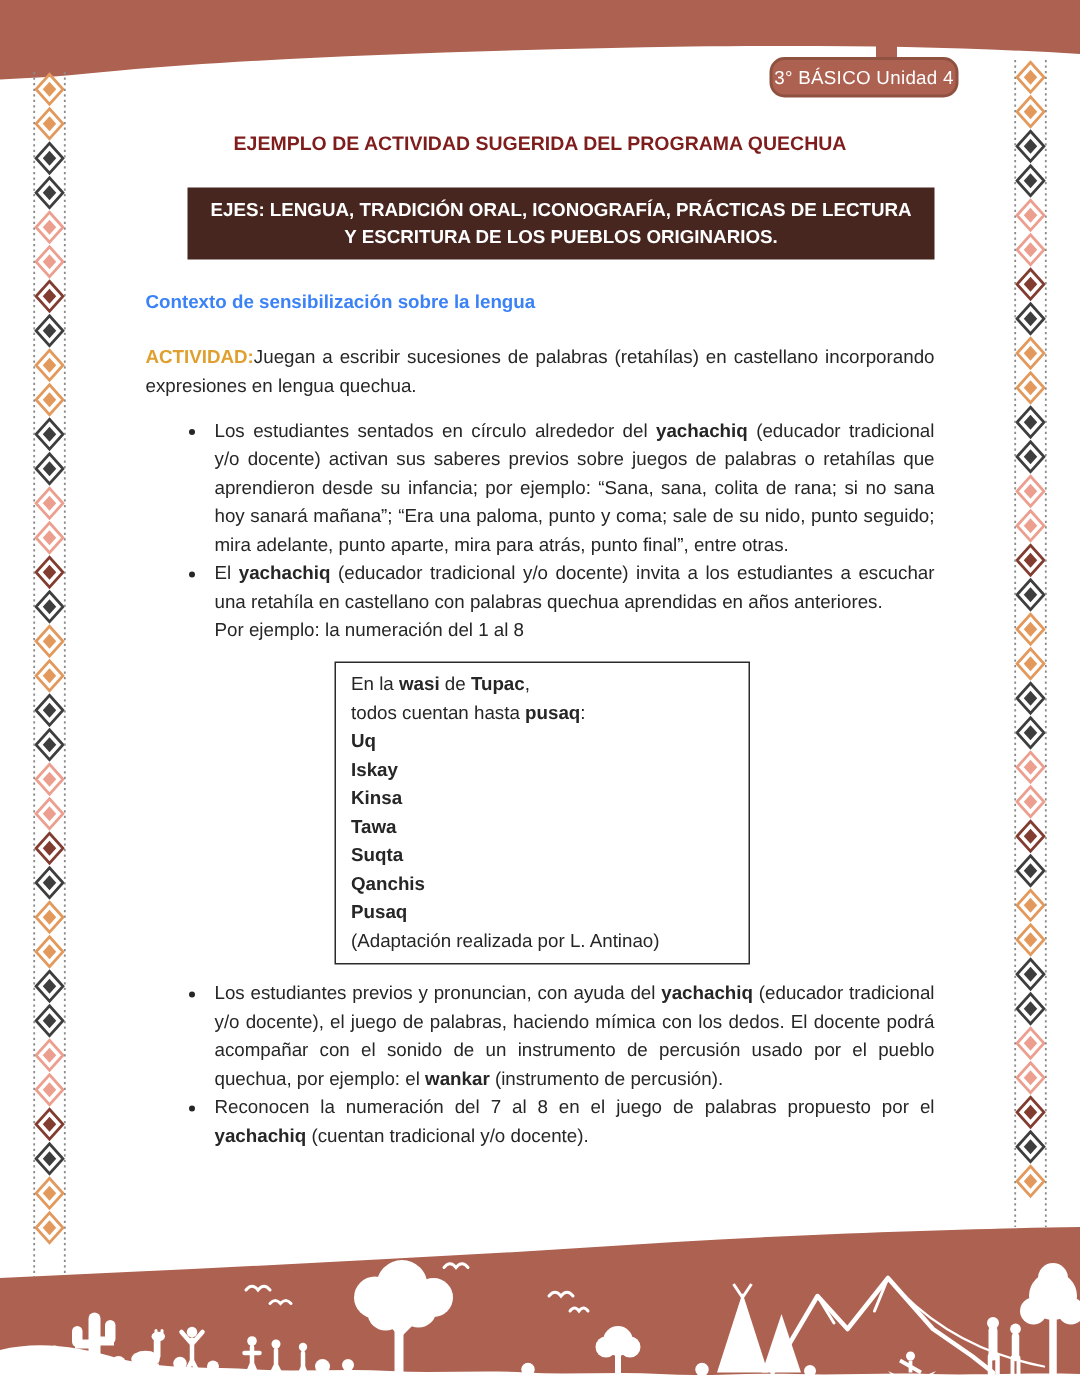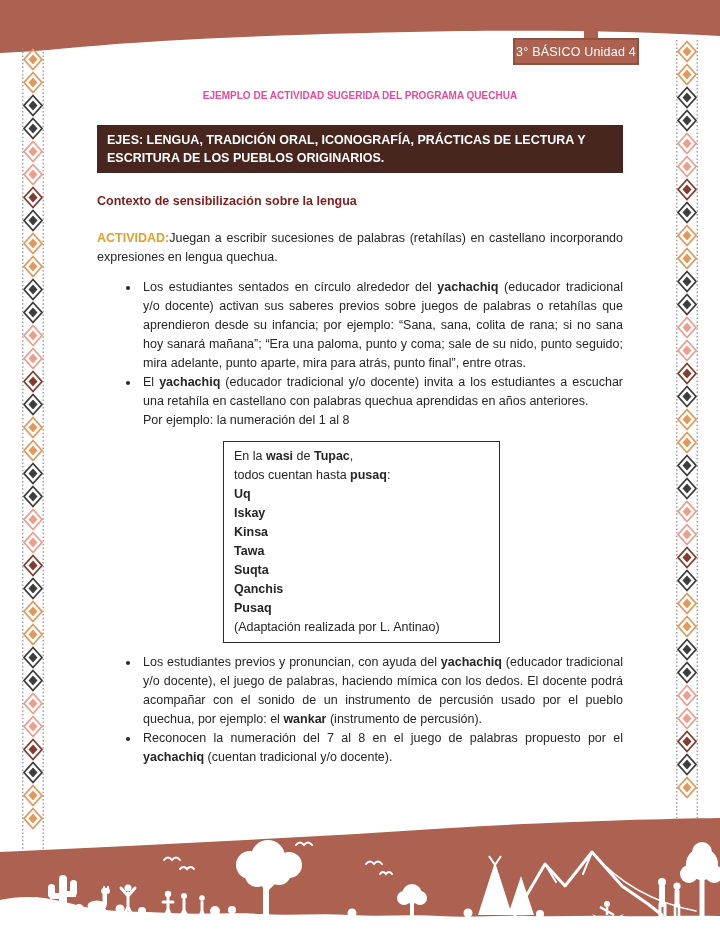--- a/index.html
+++ b/index.html
@@ -5,39 +5,39 @@
   html,body{margin:0;padding:0;}
   body{
     width:720px;height:932px;position:relative;overflow:hidden;
     background:#ffffff;color:#262626;
     font-family:"Liberation Sans",sans-serif;
   }
   
   .band{position:absolute;top:0;left:0;}
   .unit-tab{
     position:absolute;left:513px;top:38px;width:122px;height:23px;
-    background:#AD6150;border:2px solid #8F5140;border-radius:0;
+    background:#AD6150;border:2px solid #8F5140;border-radius:10px;
     color:#fff;font-size:12.5px;display:flex;align-items:center;justify-content:center;
     letter-spacing:.2px;
   }
   .side-border{position:absolute;}
   #leftBorder{left:22px;top:48px;}
   #rightBorder{left:676px;top:40px;}
   .footer-art{position:absolute;left:0;top:812px;}
   
   .content{
     position:absolute;top:0;left:0;width:720px;height:932px;box-sizing:border-box;
     padding:86px 97px 0 97px;font-size:12.5px;line-height:19px;text-align:justify;
   }
-  .page-title{font-size:10px;font-weight:bold;text-align:center;color:#ec4899;margin:0 0 20px 0;}
+  .page-title{font-size:13px;font-weight:bold;text-align:center;color:#7f1d1d;margin:0 0 20px 0;}
   .ejes-banner{
     background:#47261F;color:#ffffff;font-weight:bold;font-size:12.5px;line-height:18px;
-    padding:6px 10px;text-align:left;
-  }
-  .context-heading{color:#7f1d1d;font-weight:bold;margin:20px 0 0 0;line-height:16px;}
+    padding:6px 10px;text-align:center;margin-left:28px;
+  }
+  .context-heading{color:#3b82f6;font-weight:bold;margin:20px 0 0 0;line-height:16px;}
   .activity{margin:20px 0 0 0;}
   .activity-label{color:#DFA02F;font-weight:bold;}
   .examples-label{margin:21px 0 0 0;}
   ul.bullets{margin:11px 0 0 0;padding:0 0 0 43px;}
   ul.bullets.second{margin-top:10px;}
   ul.bullets li{margin:0;padding-left:3px;}
   .number-box{
     box-sizing:border-box;border:1.5px solid #2b2b2b;width:277px;
     margin:11px 0 0 126px;padding:5px 10px;line-height:19px;text-align:left;
   }

